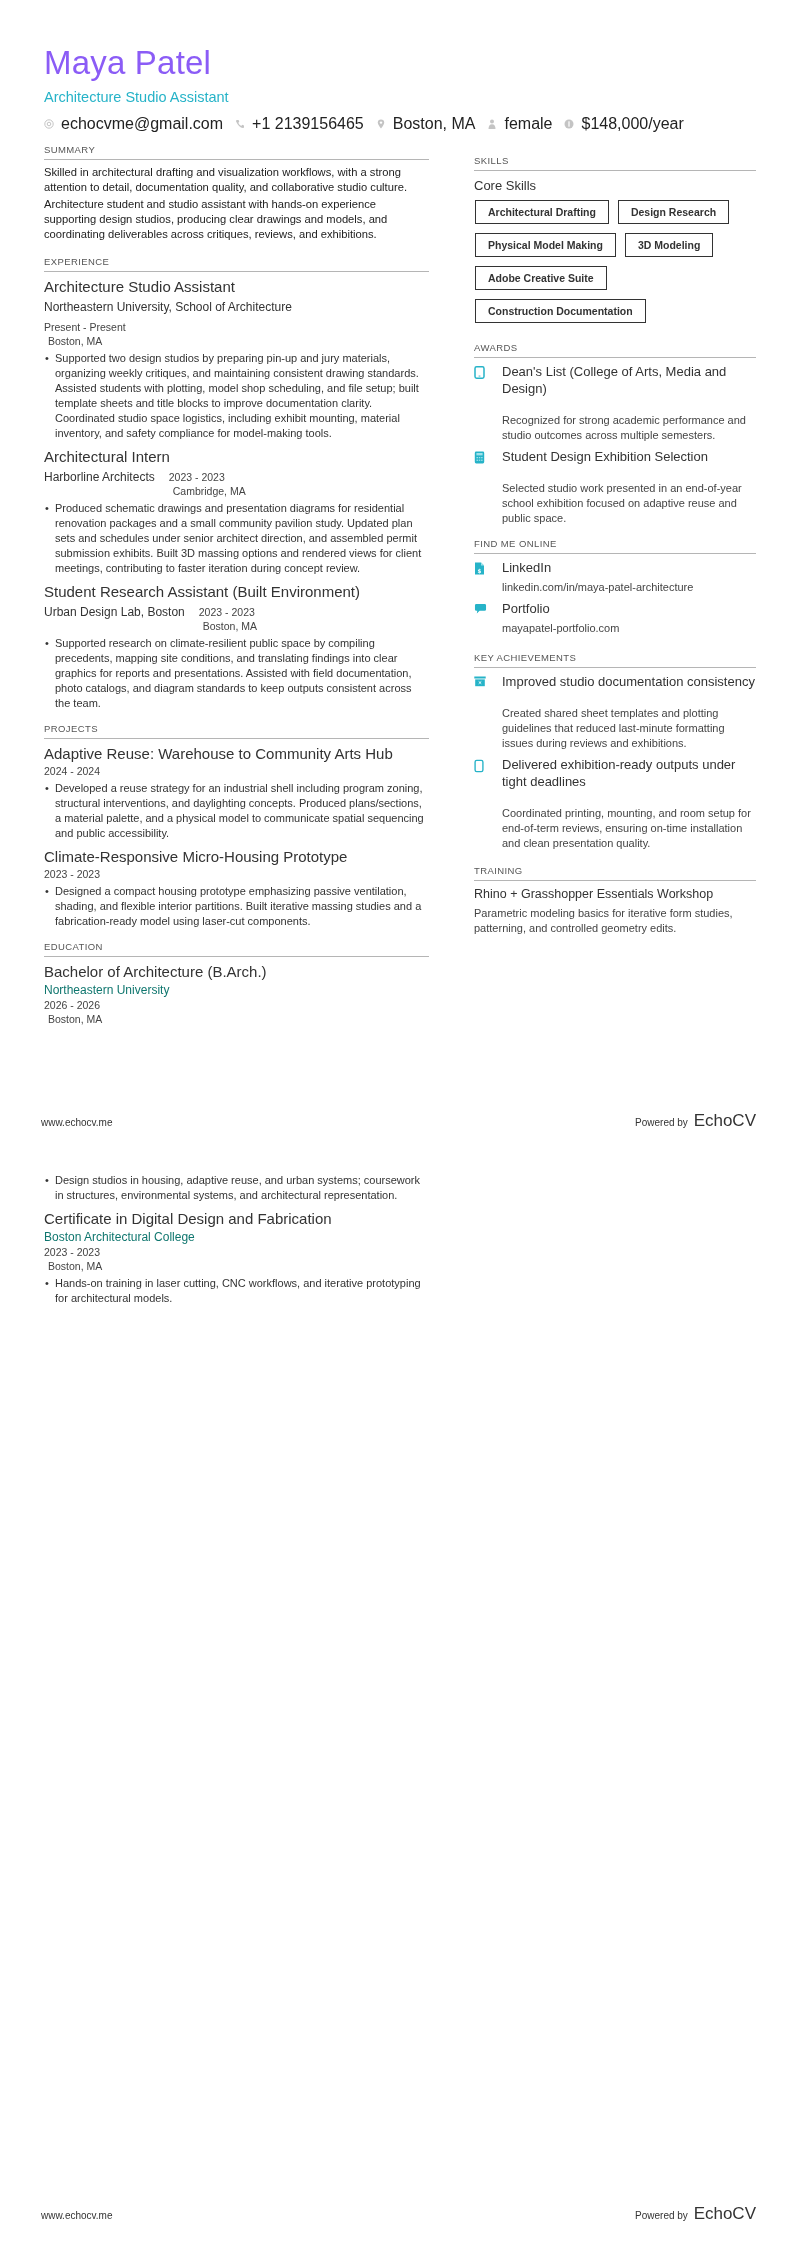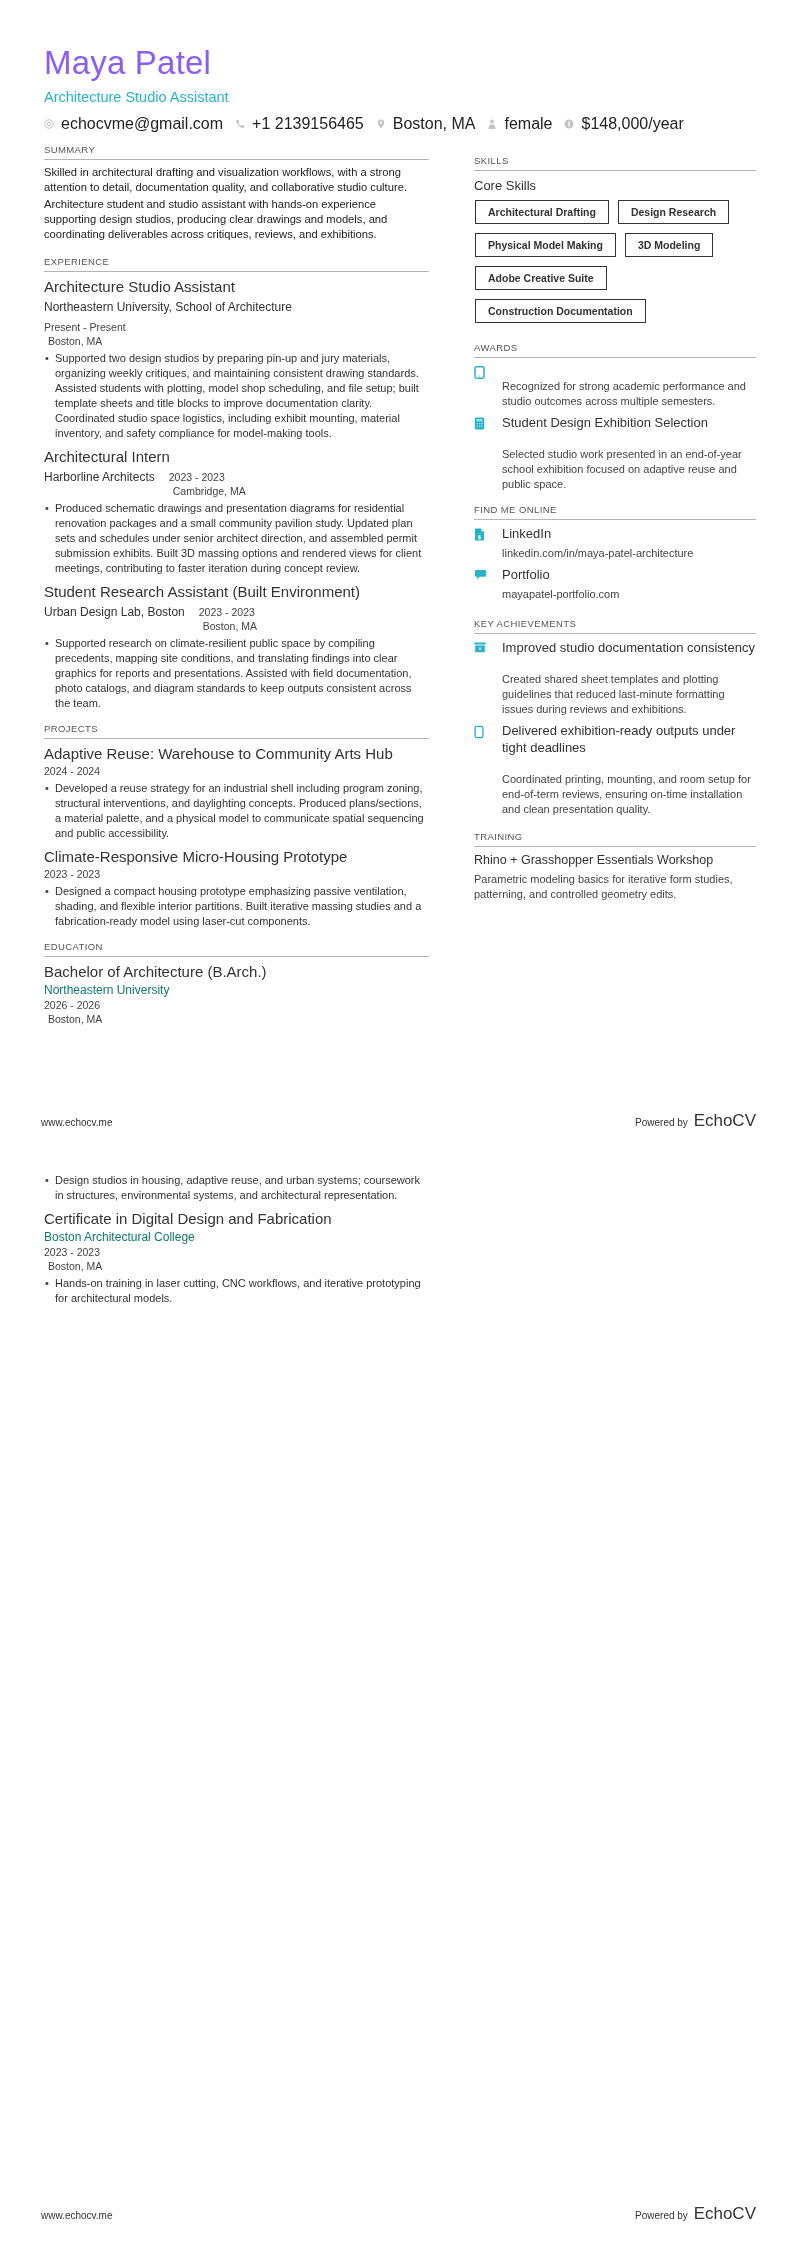--- a/index.html
+++ b/index.html
@@ -236,20 +236,21 @@
     <div class="section" style="margin-bottom:12px;">
       <div class="sec-head">AWARDS</div>
       <div class="icon-entry">
         <div class="ie-icon">
           <svg viewBox="0 0 11 13">
               <rect x="1" y="0.8" width="9" height="11.4" rx="1.6" fill="none" stroke="#26b3c8" stroke-width="1.5"></rect>
               <rect x="4.6" y="9.6" width="1.8" height="0.9" fill="#26b3c8"></rect>
             </svg>
         </div>
         <div class="ie-body">
+          <div class="ie-title">Dean's List (College of Arts, Media and Design)</div>
           <div class="ie-desc">Recognized for strong academic performance and studio outcomes across multiple semesters.</div>
         </div>
       </div>
       <div class="icon-entry">
         <div class="ie-icon">
           <svg viewBox="0 0 11 13">
               <rect x="0.8" y="0.5" width="9.4" height="12" rx="1.4" fill="#26b3c8"></rect>
               <rect x="2.4" y="2" width="6.2" height="2.4" fill="#9fe2eb"></rect>
               <rect x="2.5" y="6" width="1.5" height="1.3" fill="#9fe2eb"></rect>
               <rect x="4.8" y="6" width="1.5" height="1.3" fill="#9fe2eb"></rect>

